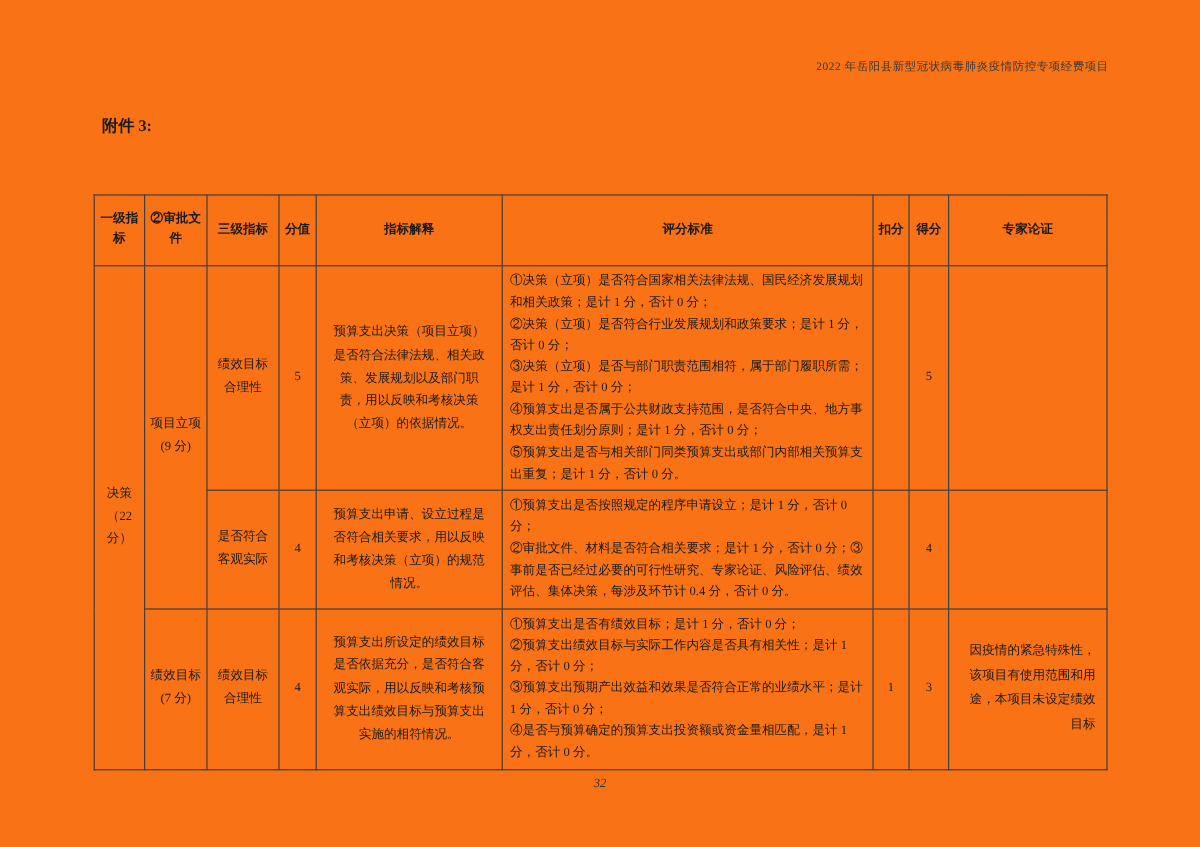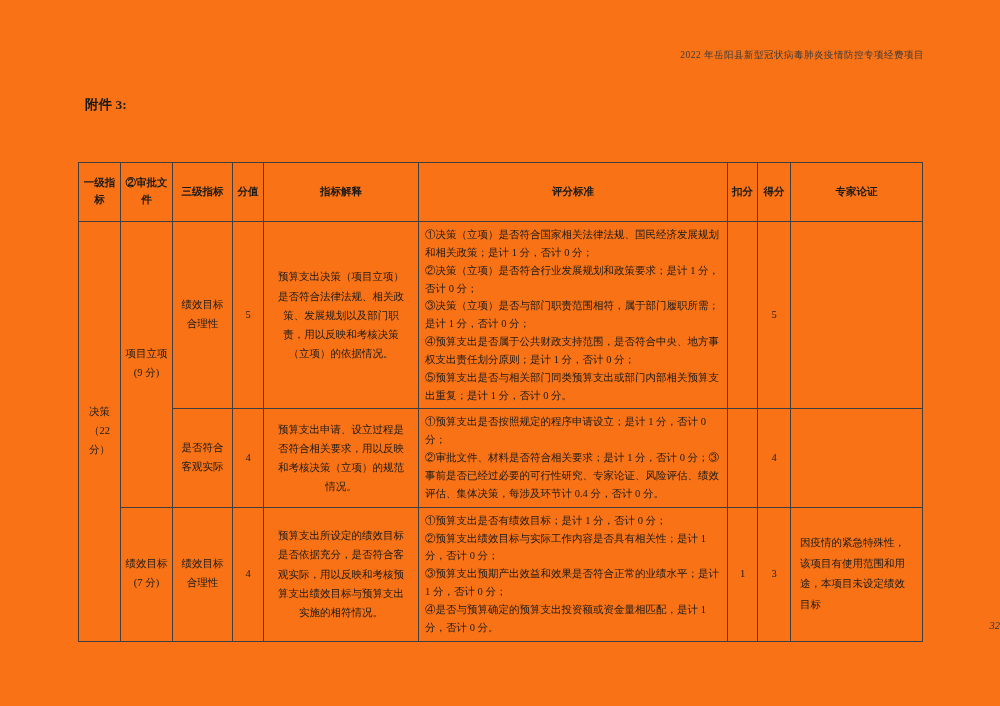--- a/index.html
+++ b/index.html
@@ -72,30 +72,30 @@
     padding: 4px 9px;
     line-height: 1.82;
   }
   td.c-crit {
     text-align: left;
     padding: 4px 6px;
     line-height: 1.7;
     white-space: pre-line;
   }
   td.c-reason {
-    text-align: left;
+    text-align: right;
     padding: 4px 9px;
     line-height: 1.95;
   }
   .page-number {
     position: absolute;
-    top: 620px;
+    top: 648px;
     left: 0;
     right: 0;
-    text-align: right;
+    text-align: center;
     font-size: 10.5px;
     color: #333333;
     font-style: italic;
   }
 </style>
 </head>
 <body>
 
 <div class="page">
 

